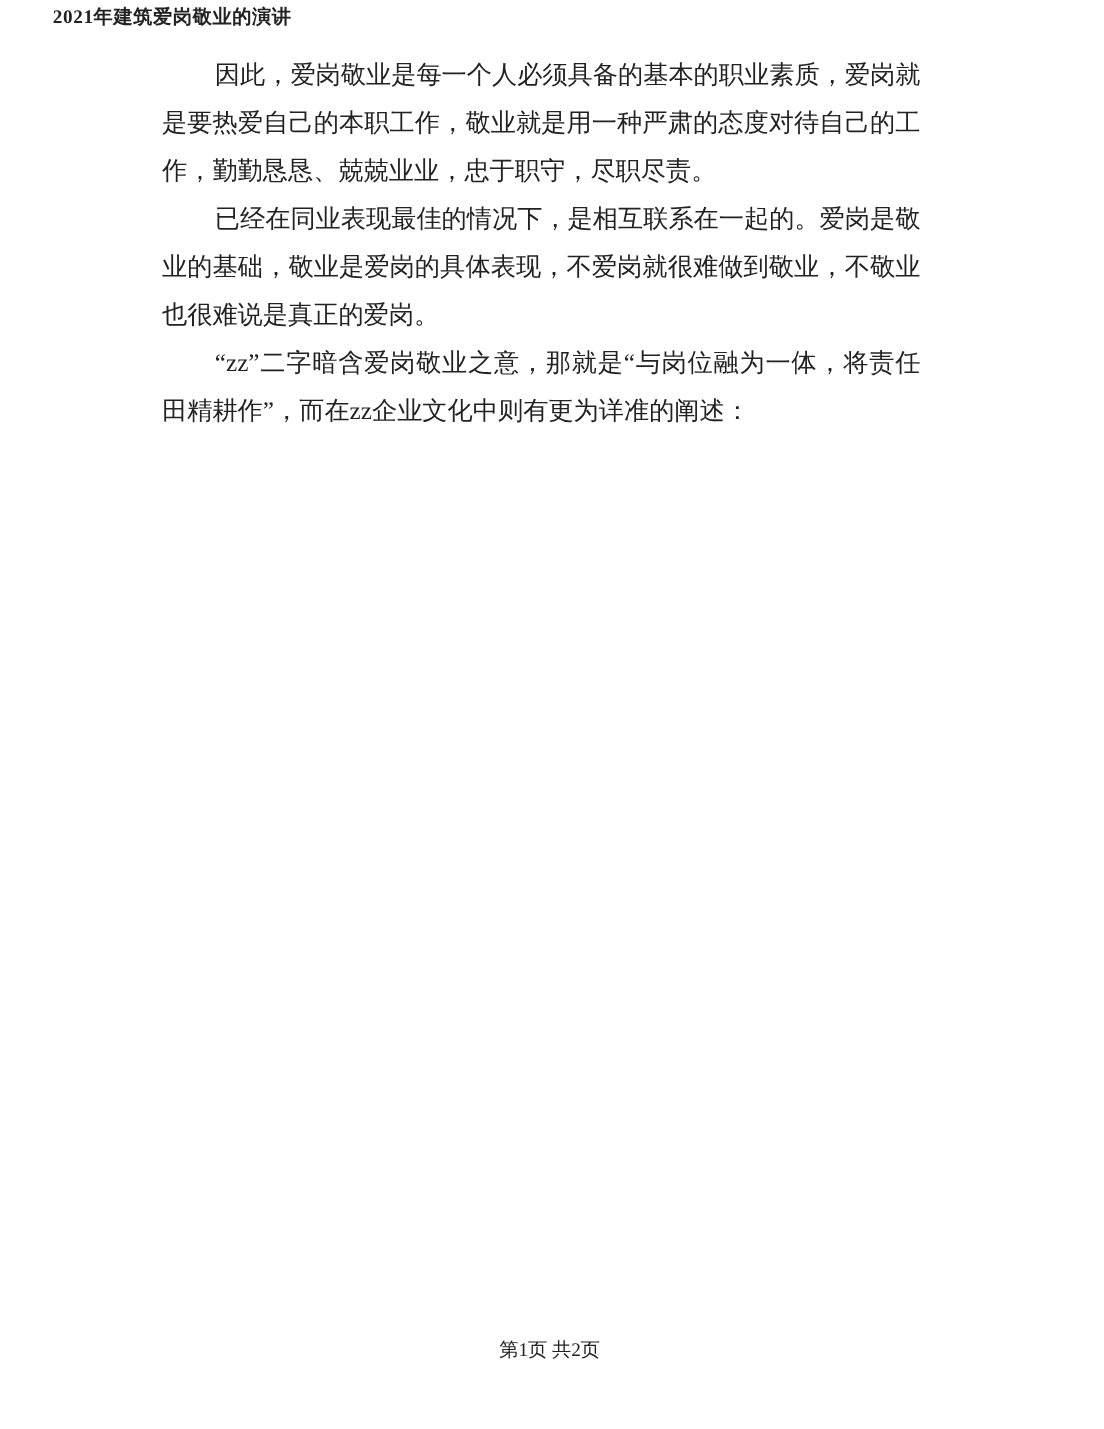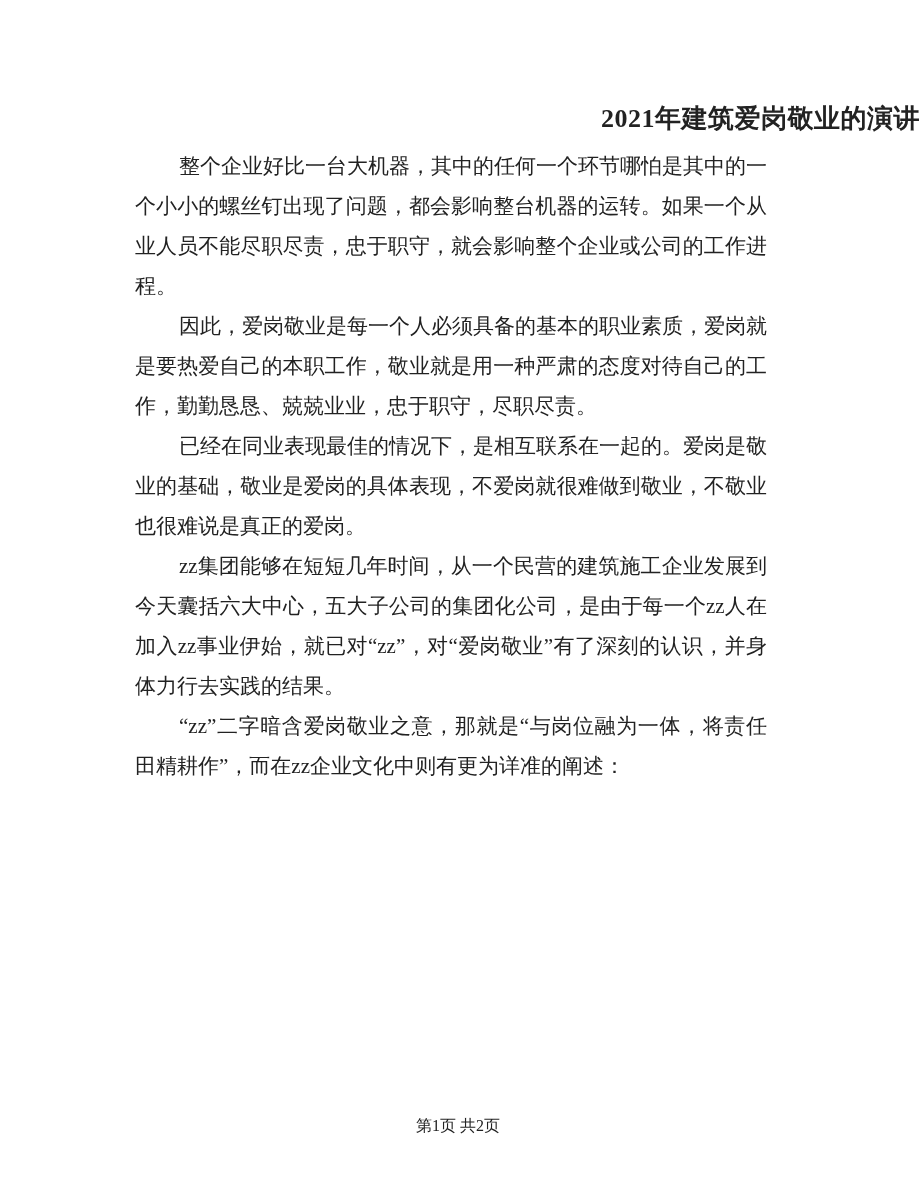--- a/index.html
+++ b/index.html
@@ -11,25 +11,24 @@
     position: relative;
     width: 920px;
     height: 1191px;
     background: #ffffff;
     overflow: hidden;
     font-family: "Liberation Serif", "DejaVu Serif", serif;
     color: #222222;
   }
   .doc-title {
     margin: 0;
-    padding-top: 104px;
-    font-size: 26px;
+    font-size: 16px;
     line-height: 30px;
     font-weight: 700;
-    text-align: right;
+    text-align: left;
     
     text-indent: 44px;
     letter-spacing: 0.5px;
   }
   .doc-body {
     margin: 12px 153px 0 135px; 
     width: 632px;
   }
   .doc-body p.para {
     margin: 0;
@@ -50,23 +49,21 @@
     line-height: 22px;
   }
 </style>
 </head>
 <body>
 
 <div class="page" style="background: rgb(255, 255, 255); color: rgb(34, 34, 34);">
   <h1 class="doc-title">2021年建筑爱岗敬业的演讲</h1>
 
   <div class="doc-body">
-      <p class="para">整个企业好比一台大机器，其中的任何一个环节哪怕是其中的一个小小的螺丝钉出现了问题，都会影响整台机器的运转。如果一个从业人员不能尽职尽责，忠于职守，就会影响整个企业或公司的工作进程。</p>
       <p class="para">因此，爱岗敬业是每一个人必须具备的基本的职业素质，爱岗就是要热爱自己的本职工作，敬业就是用一种严肃的态度对待自己的工作，勤勤恳恳、兢兢业业，忠于职守，尽职尽责。</p>
       <p class="para">已经在同业表现最佳的情况下，是相互联系在一起的。爱岗是敬业的基础，敬业是爱岗的具体表现，不爱岗就很难做到敬业，不敬业也很难说是真正的爱岗。</p>
-      <p class="para">zz集团能够在短短几年时间，从一个民营的建筑施工企业发展到今天囊括六大中心，五大子公司的集团化公司，是由于每一个zz人在加入zz事业伊始，就已对“zz”，对“爱岗敬业”有了深刻的认识，并身体力行去实践的结果。</p>
       <p class="para">“zz”二字暗含爱岗敬业之意，那就是“与岗位融为一体，将责任田精耕作”，而在zz企业文化中则有更为详准的阐述：</p>
     </div>
 
   <div class="page-footer">
     <span>第1页 共2页</span>
   </div>
 </div>
 
 </body></html>

